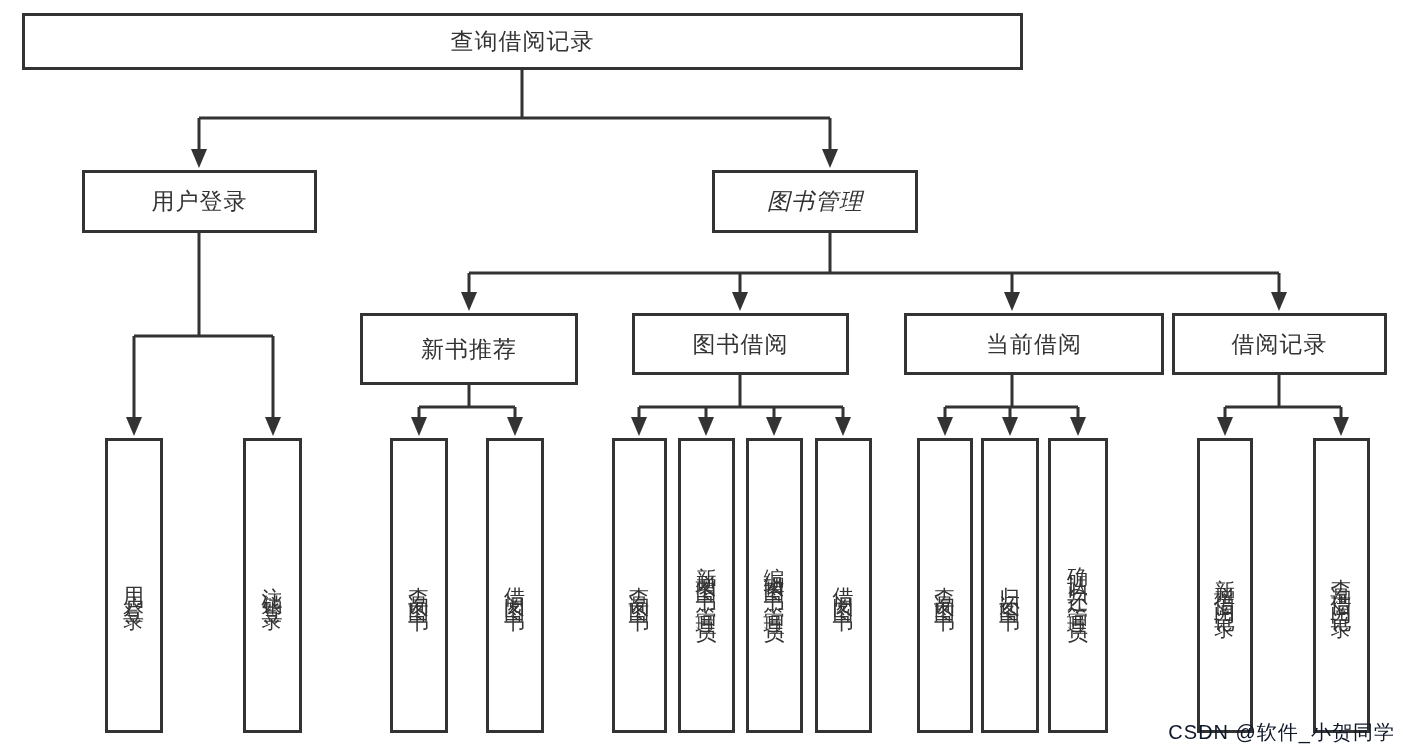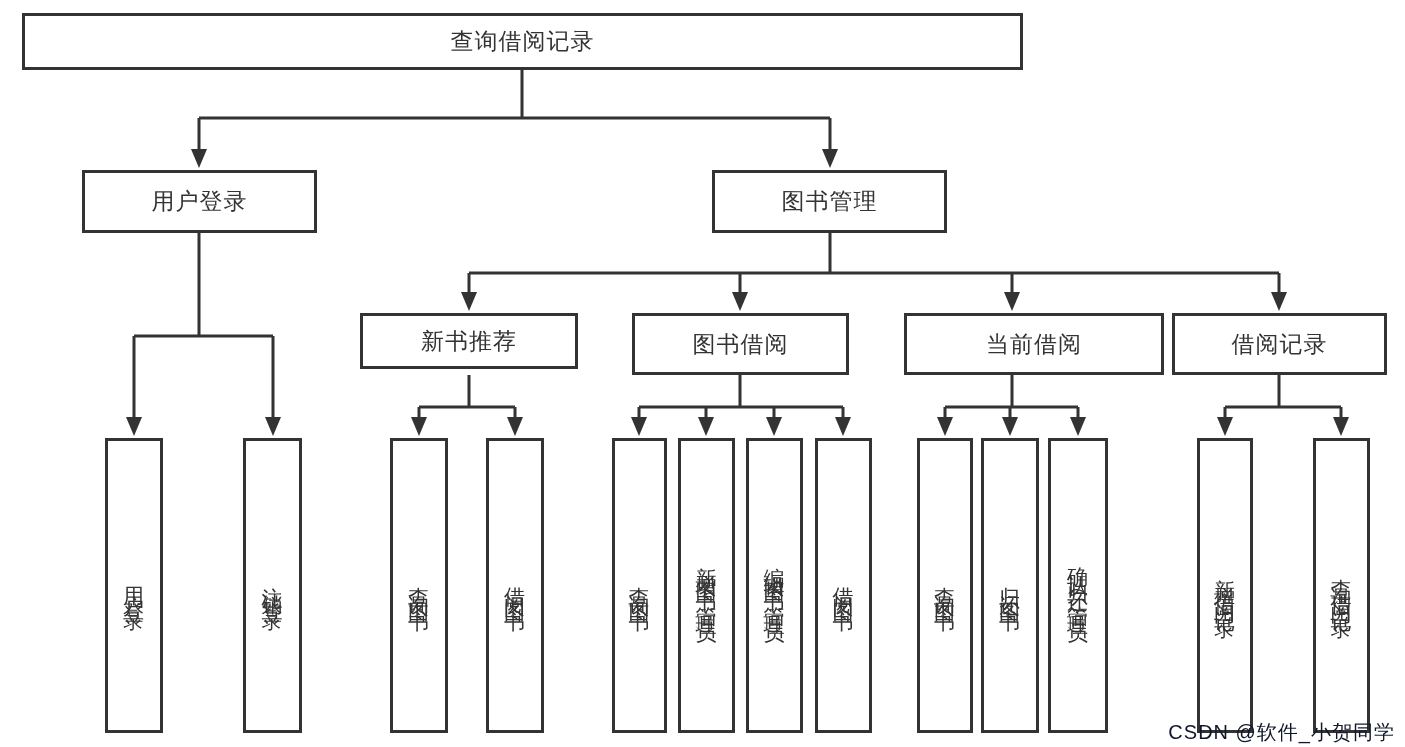--- a/index.html
+++ b/index.html
@@ -59,25 +59,25 @@
     </g>
   </svg>
 
   <div class="box" style="left:22px;top:13px;width:1001px;height:57px;">
     <span class="hlabel">查询借阅记录</span>
   </div>
 
   <div class="box" style="left:82px;top:170px;width:235px;height:63px;">
     <span class="hlabel">用户登录</span>
   </div>
-  <div class="box" style="left:712px;top:170px;width:235px;height:63px;">
+  <div class="box" style="left:712px;top:170px;width:206px;height:63px;font-style:italic;">
     <span class="hlabel">图书管理</span>
   </div>
 
-  <div class="box" style="left:360px;top:313px;width:218px;height:56px;">
+  <div class="box" style="left:360px;top:313px;width:218px;height:72px;">
     <span class="hlabel">新书推荐</span>
   </div>
   <div class="box" style="left:632px;top:313px;width:217px;height:62px;justify-content:center;">
     <span class="hlabel">图书借阅</span>
   </div>
   <div class="box" style="left:904px;top:313px;width:260px;height:62px;">
     <span class="hlabel">当前借阅</span>
   </div>
   <div class="box" style="left:1172px;top:313px;width:215px;height:62px;">
     <span class="hlabel">借阅记录</span>

